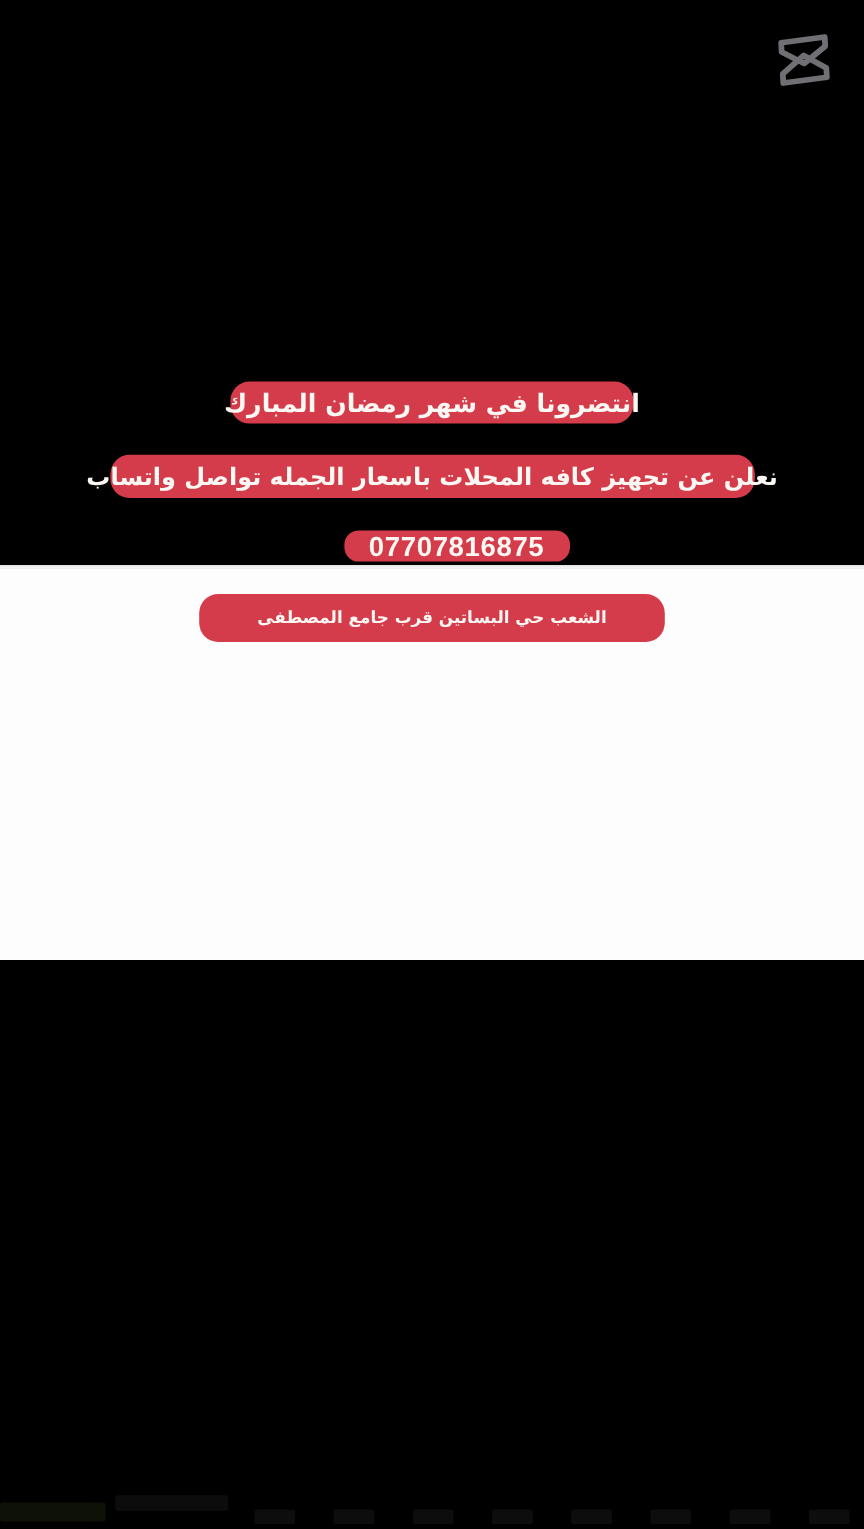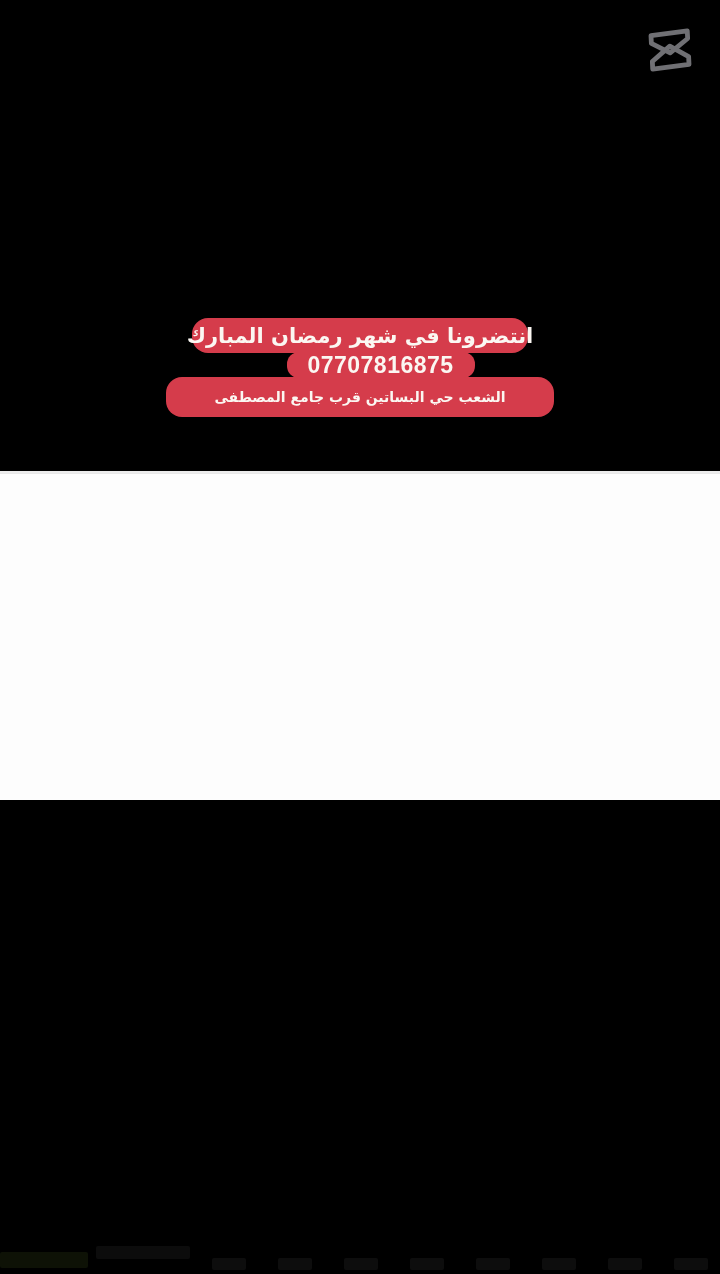--- a/index.html
+++ b/index.html
@@ -22,21 +22,21 @@
   .watermark{
     position:absolute;top:26px;left:644px;width:52px;height:48px;
     color:var(--watermark-gray);opacity:.72;
     transform:rotate(-3deg);
   }
   .watermark svg{width:100%;height:100%;display:block;}
 
   
   .caption{
     position:absolute;top:318px;left:0;width:720px;
-    display:flex;flex-direction:column;align-items:center;
+    display:flex;flex-direction:column;align-items:center;gap:28px;
   }
   .caption-line{
     box-sizing:border-box;
     background:var(--banner-red);
     color:var(--text-white);
     display:flex;align-items:center;justify-content:center;
     text-align:center;
     white-space:nowrap;
     font-weight:bold;
   }
@@ -71,20 +71,21 @@
     <svg viewBox="0 0 52 50" aria-hidden="true">
       <g fill="none" stroke="currentColor" stroke-width="5" stroke-linejoin="round" stroke-linecap="round">
         <path d="M7 9 L45 6 L45 14 L26 28 L7 17 Z"></path>
         <path d="M7 44 L45 41 L45 33 L26 21 L7 36 Z"></path>
       </g>
     </svg>
   </div>
 
   <div class="caption">
     <div class="caption-line rtl l1">انتضرونا في شهر رمضان المبارك</div>
+    <div class="caption-line rtl l2">نعلن عن تجهيز كافه المحلات باسعار الجمله تواصل واتساب</div>
     <div class="caption-line l3">07707816875</div>
     <div class="caption-line rtl l4">الشعب حي البساتين قرب جامع المصطفى</div>
   </div>
 
   <div class="white-band"></div>
 
   <div class="bottom-artifacts">
     <div class="ba ba-olive"></div>
     <div class="ba ba-gray"></div>
     <div class="ba ba-dash" style="left:212px"></div>

